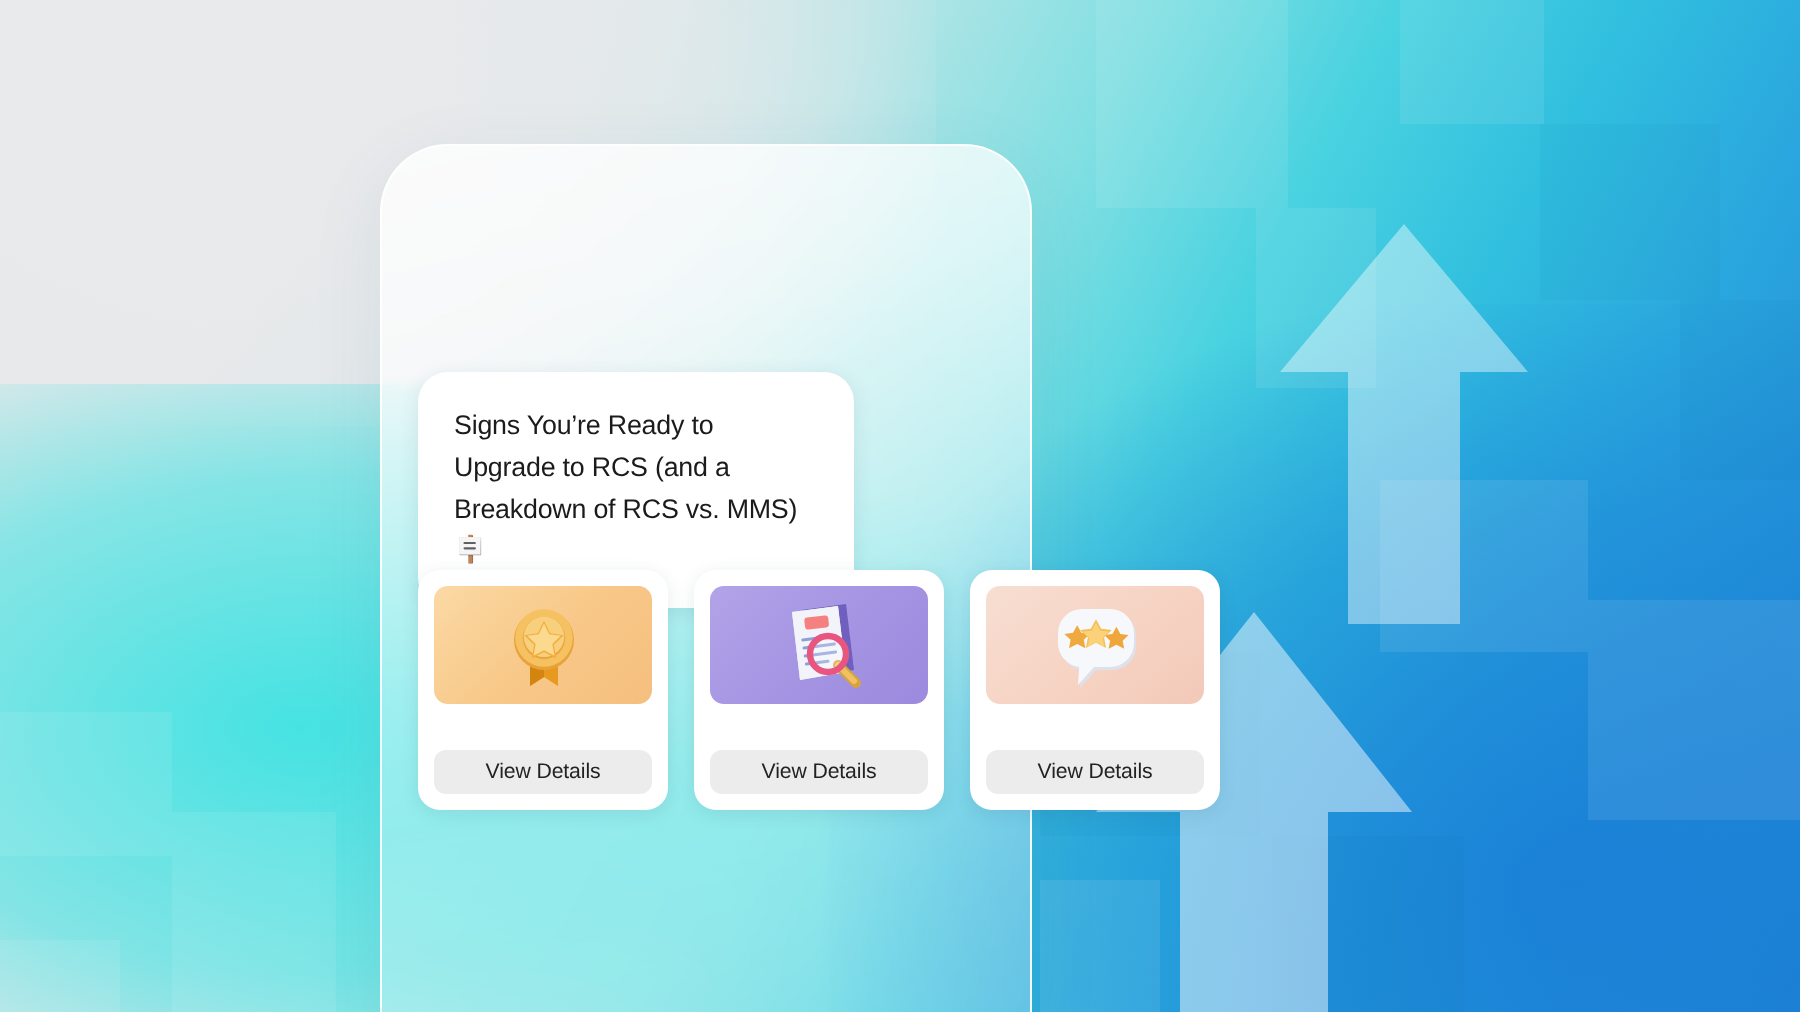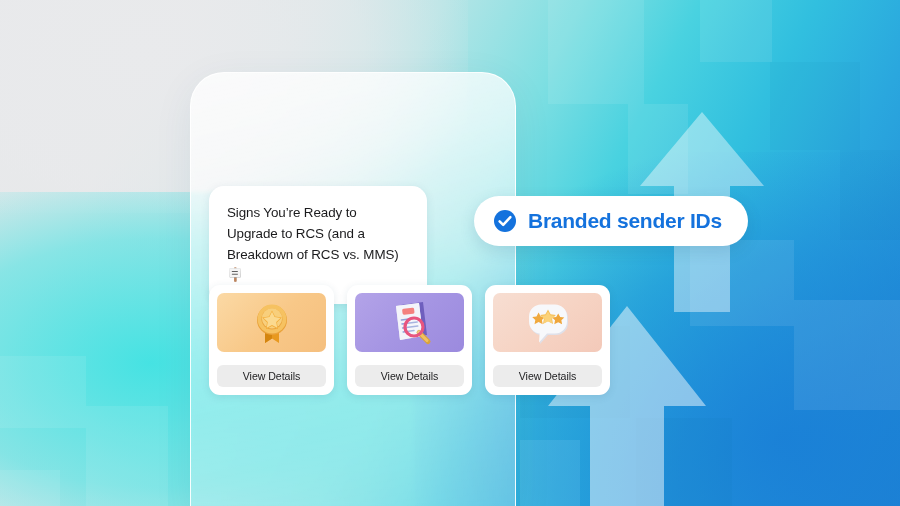--- a/index.html
+++ b/index.html
@@ -134,21 +134,21 @@
     overflow: hidden;
     display: flex;
     align-items: center;
     justify-content: center;
   }
   .thumb-medal  { background: linear-gradient(135deg,#fbd9a5 0%,#f8c888 52%,#f5bf7e 100%); }
   .thumb-doc    { background: linear-gradient(135deg,#b3a3e8 0%,#a595e3 50%,#9b8ade 100%); }
   .thumb-review { background: linear-gradient(140deg,#f7ded2 0%,#f6d3c3 55%,#f3c9b9 100%); }
   .card-thumb svg { display: block; }
   .card-btn {
-    margin-top: 13px;
+    margin-top: 23px;
     height: 22px;
     border-radius: 6px;
     background: #ececec;
     display: flex;
     align-items: center;
     justify-content: center;
     font-size: 10.6px;
     color: #232325;
     letter-spacing: -0.05px;
     cursor: pointer;
@@ -286,23 +286,14 @@
           <path d="M28 10.6 l2.6 4.75 5.3 0.68 -3.85 3.66 0.97 5.28 -5.02 -2.6 -5.02 2.6 0.97 -5.28 -3.85 -3.66 5.3 -0.68 Z" fill="#f5c05c"></path>
           <path d="M28 12.4 l2.15 3.95 4.4 0.56 -3.2 3.03 0.8 4.38 -4.15 -2.16 -4.15 2.16 0.8 -4.38 -3.2 -3.03 4.4 -0.56 Z" fill="#fbd279"></path>
         </svg>
       </div>
       <button class="card-btn">View Details</button>
     </div>
 
   </div>
 
 
-  <div class="pill-feature">
-    <span style="display:flex;">
-      <svg class="check-badge" width="24" height="24" viewBox="0 0 24 24" aria-hidden="true">
-        <circle cx="12" cy="12" r="11" fill="#1472dd"></circle>
-        <path d="M6.6 12.3 l3.6 3.6 7.2 -7.8" fill="none" stroke="#ffffff" stroke-width="2.5" stroke-linecap="round" stroke-linejoin="round"></path>
-      </svg>
-    </span>
-    <span class="pill-feature-text">Branded sender IDs</span>
-  </div>
 
 </div>
 
 </body></html>

